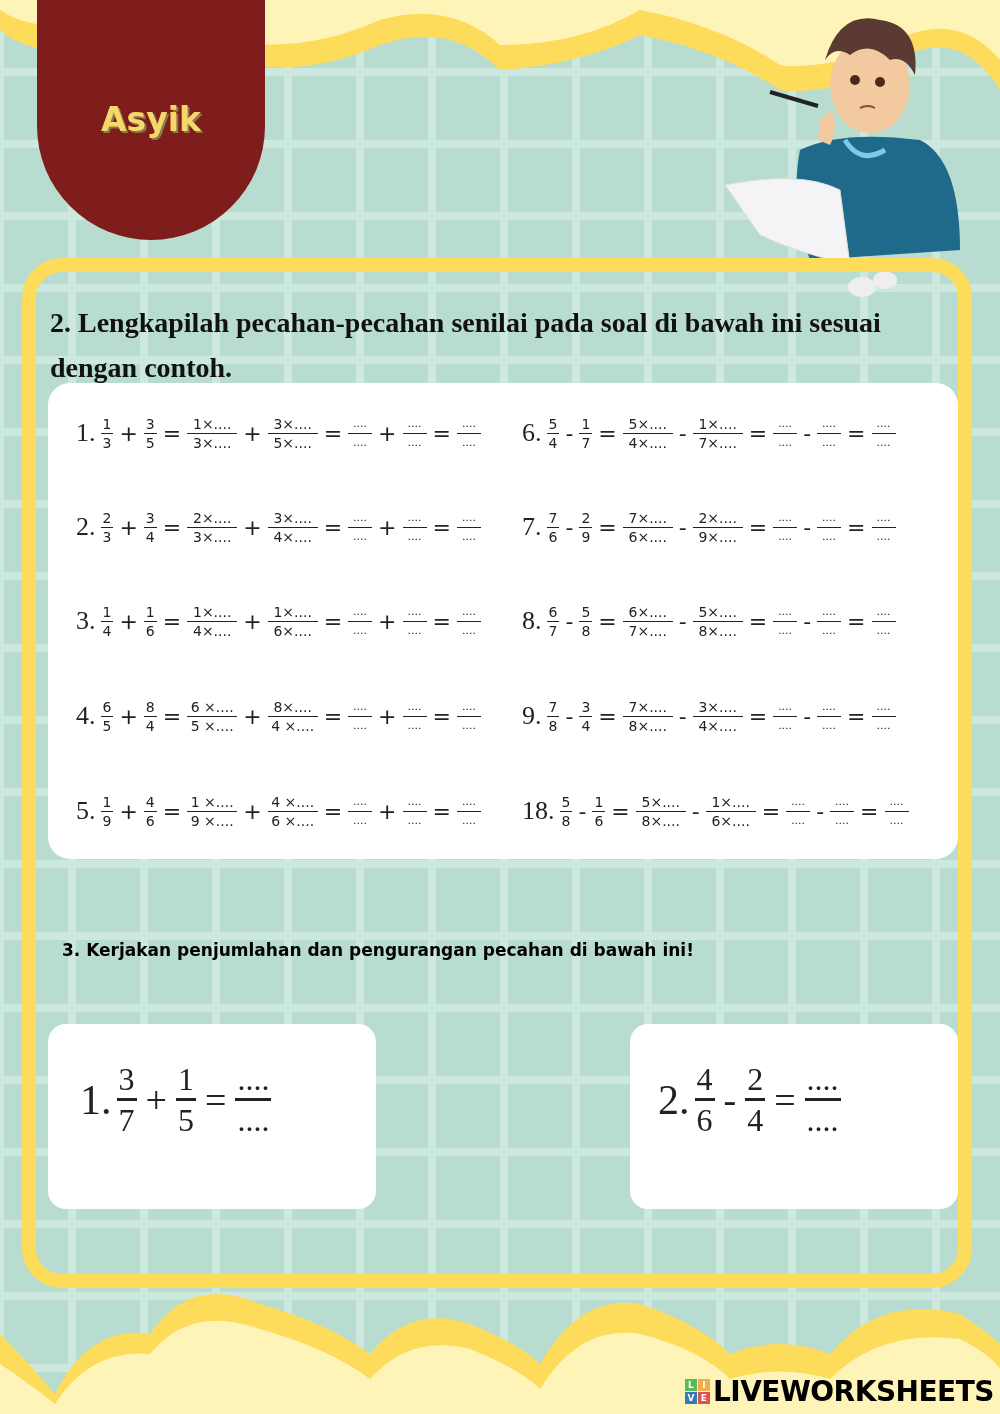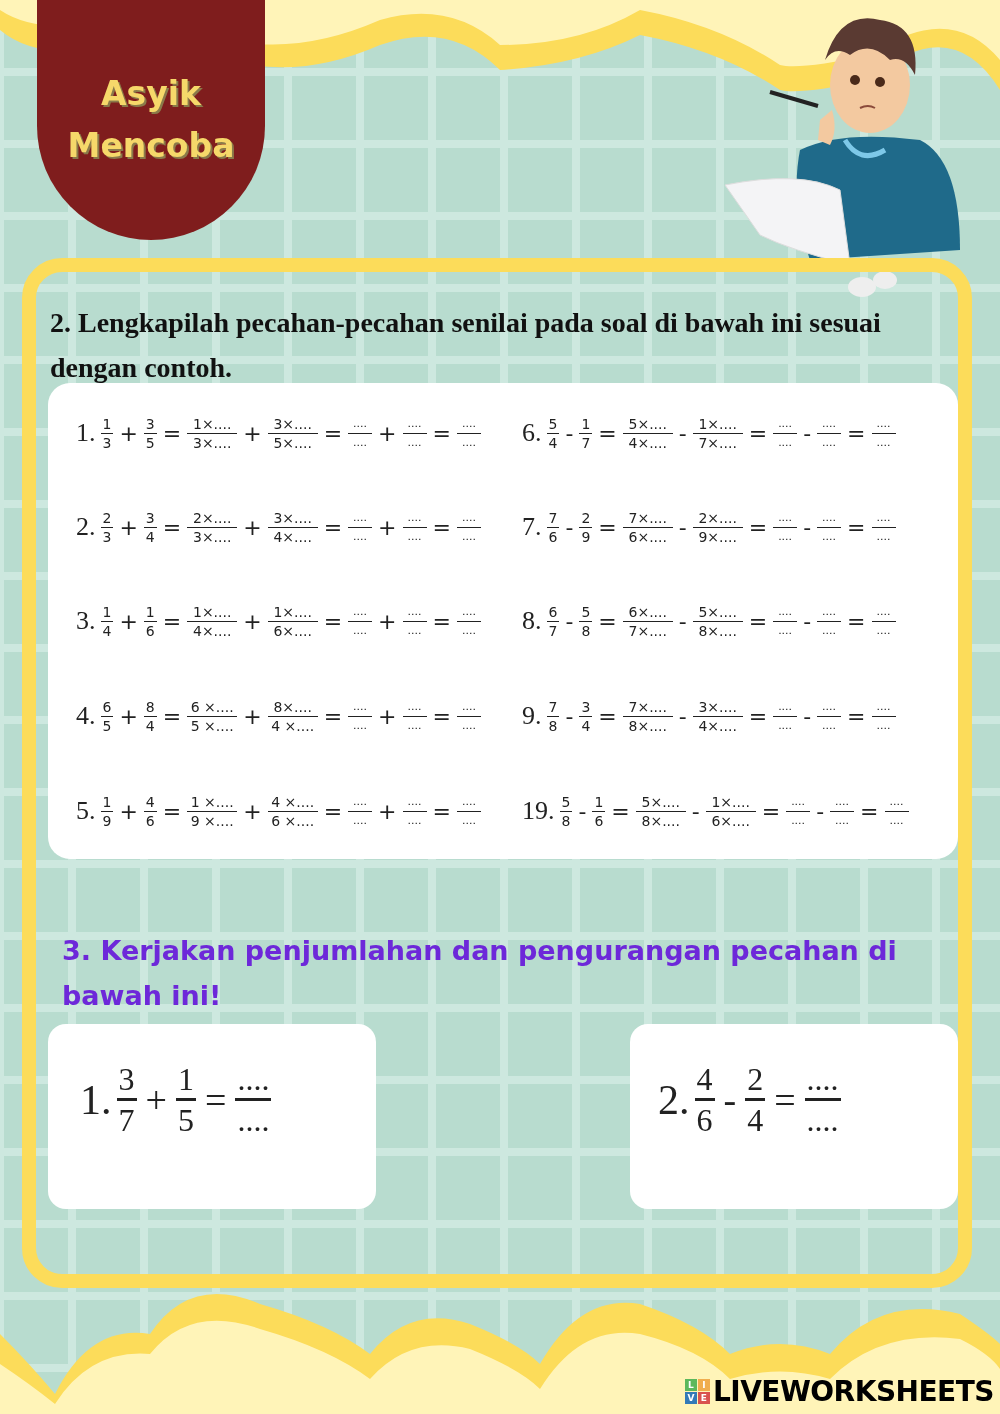--- a/index.html
+++ b/index.html
@@ -46,22 +46,22 @@
   .num { font-family:"Liberation Serif", serif; font-size:26px; margin-right:2px; }
   .frac { display:inline-flex; flex-direction:column; align-items:center; margin:0 3px;
     font-family:"DejaVu Sans", sans-serif; font-size:14px; line-height:18px; }
   .frac .n { border-bottom:1.5px solid #222; padding:0 2px; }
   .frac .d { padding:0 2px; }
   .frac.wide .n, .frac.wide .d { min-width:46px; text-align:center; }
   .frac.blank .n, .frac.blank .d { min-width:20px; text-align:center; font-size:11px; }
   .op { font-family:"DejaVu Sans", sans-serif; font-size:22px; margin:0 3px; }
   .q3-title {
     position:absolute; left:62px; top:928px; width:900px;
-    font-family:"DejaVu Sans", sans-serif; font-weight:bold; font-size:27px;
-    line-height:45px; color:#6d28d9;
+    font-family:"DejaVu Sans", sans-serif; font-weight:bold; font-size:17px;
+    line-height:45px; color:#000000;
   }
   .box { position:absolute; background:#fff; border-radius:18px; width:328px; height:185px; top:1024px; }
   .big { position:absolute; display:flex; align-items:center; font-family:"Liberation Serif", serif; color:#222; }
   .big .num { font-size:42px; }
   .big .frac { font-family:"Liberation Serif", serif; font-size:32px; line-height:38px; }
   .big .frac .n { border-bottom:3px solid #222; }
   .big .op { font-family:"Liberation Serif", serif; font-size:38px; margin:0 6px; }
   .logo { position:absolute; right:6px; bottom:6px; display:flex; align-items:center; }
   .logo .tiles { display:grid; grid-template-columns:12px 12px; grid-gap:1px; margin-right:3px; }
   .logo .tiles span { width:12px; height:12px; font-size:9px; color:#fff; font-family:"DejaVu Sans",sans-serif; font-weight:bold; display:flex; align-items:center; justify-content:center; }
@@ -71,21 +71,20 @@
 </head>
 <body>
 
 <svg class="cloud cloud-top" viewBox="0 0 1000 300" preserveAspectRatio="none">
   <path d="M0,0 L1000,0 L1000,90 Q950,10 870,80 Q800,95 780,90 Q720,50 640,35 Q580,65 500,70 Q450,20 380,45 Q300,80 230,60 Q150,70 80,50 Q30,55 0,30 Z" fill="#fcdc5a"></path>
   <path d="M0,0 L1000,0 L1000,60 Q950,0 870,55 Q800,70 780,65 Q720,25 640,10 Q580,45 500,45 Q450,0 380,20 Q300,55 230,40 Q150,45 80,25 Q30,30 0,10 Z" fill="#fff4b8"></path>
 </svg>
 
 <div class="badge">
   <span>Asyik</span>
-  <span>Mencoba</span>
 </div>
 
 <svg class="boy" viewBox="0 0 270 300">
   <path d="M80,150 Q120,130 200,140 Q240,160 240,250 L90,260 Q70,200 80,150 Z" fill="#1f6a8a"></path>
   <path d="M125,140 Q140,165 165,150" stroke="#7ec8e8" stroke-width="5" fill="none"></path>
   <ellipse cx="150" cy="85" rx="40" ry="48" fill="#f3c9a0"></ellipse>
   <path d="M105,60 Q120,10 160,20 Q200,25 195,75 Q185,55 170,60 Q150,40 130,55 Q115,45 105,60 Z" fill="#5a3a32"></path>
   <circle cx="135" cy="80" r="5" fill="#4a2a1a"></circle>
   <circle cx="160" cy="82" r="5" fill="#4a2a1a"></circle>
   <path d="M140,108 Q148,104 155,108" stroke="#8a4a3a" stroke-width="2" fill="none"></path>
@@ -430,21 +429,21 @@
          <span class="n">....</span>
          <span class="d">....</span>
       </span>
       <span class="op">=</span>
       <span class="frac blank">
          <span class="n">....</span>
          <span class="d">....</span>
       </span>
     </div>
     <div class="eq" style="left: 522px; top: 781px;">
-      <span class="num">19.</span>
+      <span class="num">18.</span>
       <span class="frac ">
          <span class="n">5</span>
          <span class="d">8</span>
       </span>
       <span class="op">-</span>
       <span class="frac ">
          <span class="n">1</span>
          <span class="d">6</span>
       </span>
       <span class="op">=</span>

